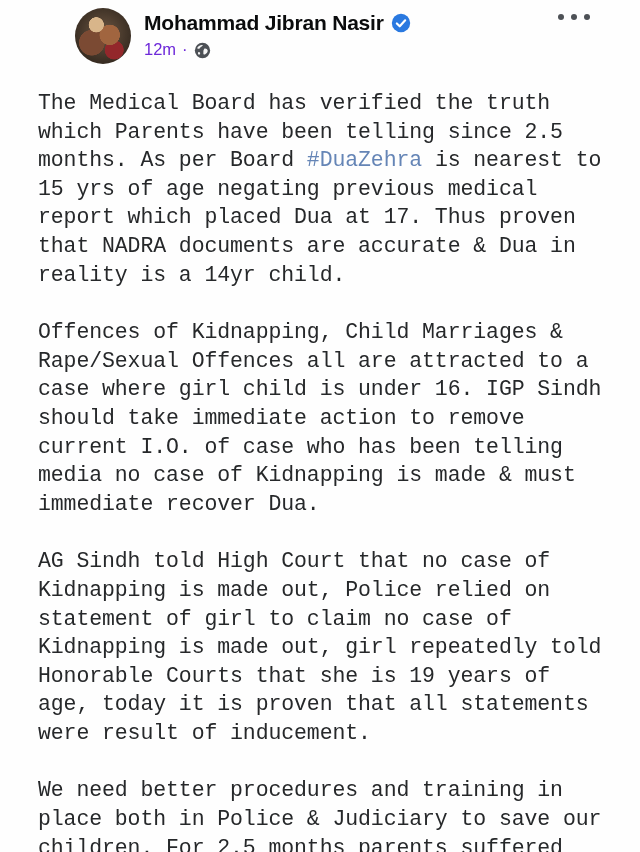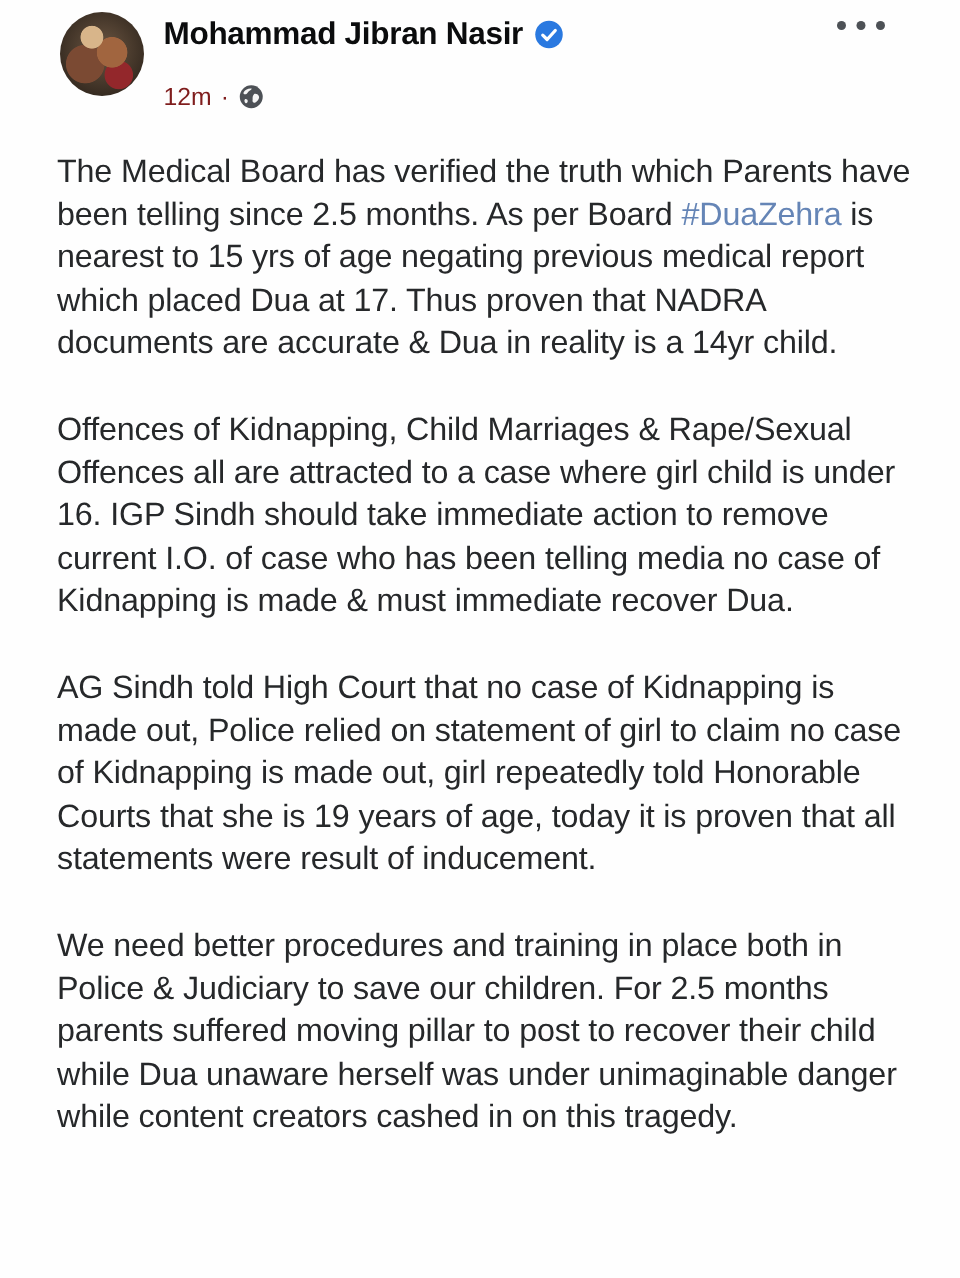--- a/index.html
+++ b/index.html
@@ -17,21 +17,21 @@
   .post {
     width: 640px;
     height: 852px;
     background: #fefefe;
     position: relative;
   }
   
   .post-header {
     display: flex;
     align-items: flex-start;
-    padding: 8px 48px 0 40px;
+    padding: 8px 48px 0 75px;
     position: relative;
   }
   .avatar {
     width: 56px;
     height: 56px;
     border-radius: 50%;
     flex: 0 0 auto;
     background:
       radial-gradient(circle at 38% 30%, #d8b58a 0 14%, rgba(216,181,138,0) 15%),
       radial-gradient(circle at 62% 48%, #a1653f 0 22%, rgba(161,101,63,0) 23%),
@@ -56,25 +56,25 @@
     white-space: nowrap;
   }
   .verified-badge {
     width: 20px;
     height: 20px;
     display: inline-block;
     flex: 0 0 auto;
   }
   .timestamp-row {
     display: flex;
-    align-items: flex-start;
+    align-items: flex-end;
     gap: 6px;
-    margin-top: 21px;
+    margin-top: 5px;
     font-size: 16.5px;
-    color: #7f1d1d;
+    color: #6d28d9;
   }
   .globe-icon {
     width: 17px;
     height: 17px;
     display: inline-block;
   }
   .menu-button {
     position: absolute;
     top: 10px;
     right: 48px;
@@ -92,20 +92,21 @@
   
   .post-body {
     padding: 25px 30px 0 38px;
     font-size: 21.5px;
     line-height: 28.6px;
     color: #26282a;
     letter-spacing: -0.1px;
   }
   .post-body p {
     margin: 0 0 29px 0;
+    font-family: Liberation Mono, monospace;
   }
   .post-body p:last-child {
     margin-bottom: 0;
   }
   .hashtag {
     color: #6585b6;
     cursor: pointer;
     text-decoration: none;
   }
 </style>

